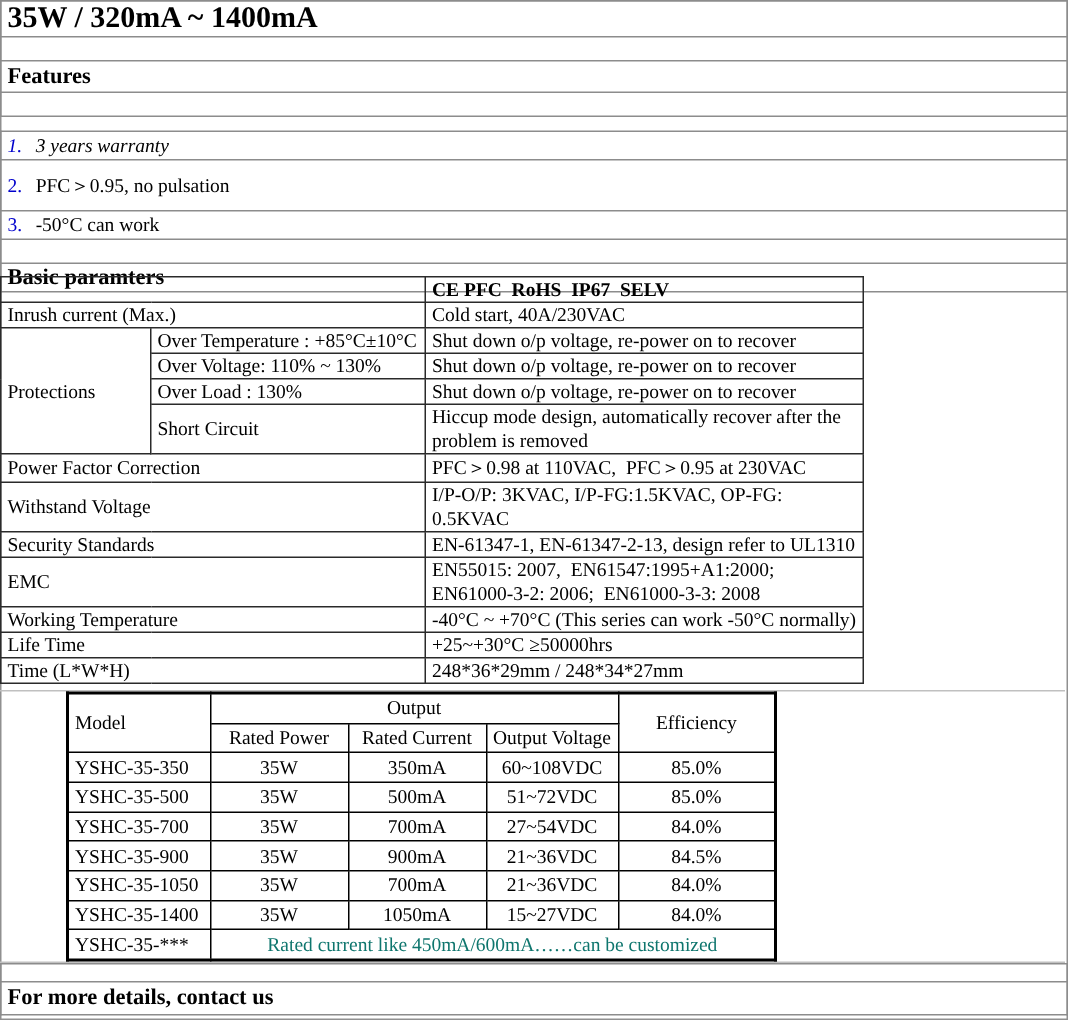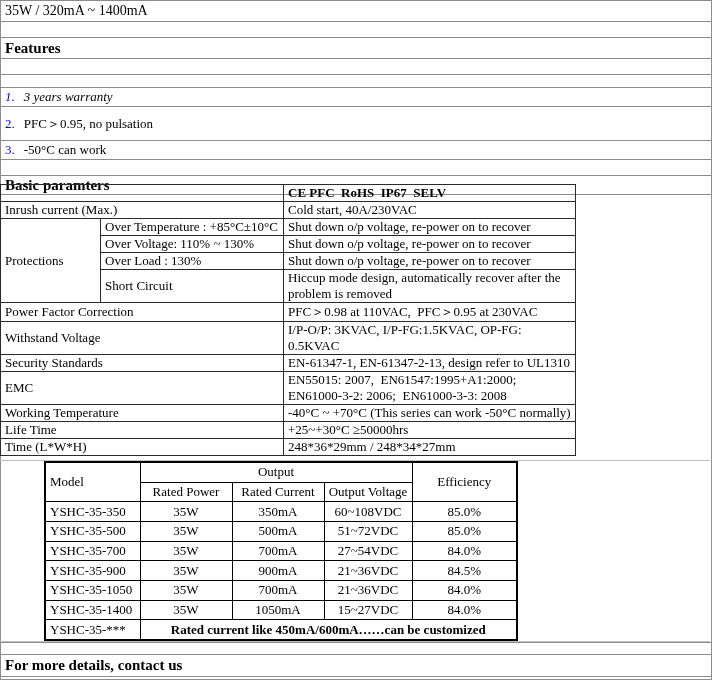--- a/index.html
+++ b/index.html
@@ -3,34 +3,34 @@
 <meta charset="utf-8">
 <style>
   html,body{margin:0;padding:0;background:#fff;}
   body{width:712px;height:680px;position:relative;font-family:"Liberation Serif",serif;color:#000;overflow:hidden;}
   .page{position:absolute;inset:0;width:710px;height:678px;border:1px solid #909090;}
   table{border-collapse:collapse;table-layout:fixed;}
   td{vertical-align:middle;white-space:pre-wrap;overflow:hidden;}
   
   .sect{position:absolute;left:0;width:712px;}
   .sect td{border:1px solid #8c8c8c;padding:0 4px;font-size:13px;}
-  .sect .h1{font-size:14px;font-weight:normal;}
+  .sect .h1{font-size:20px;font-weight:bold;}
   .sect .h2{font-size:15px;font-weight:bold;}
   .num{color:#0000cc;margin-right:9px;}
   .listrow{padding-left:8px;}
   
   .spec{position:absolute;left:0;top:184px;width:576px;height:256px;}
   .spec td{border:1px solid #2a2a2a;padding:0 4px;font-size:13px;}
   .bold{font-weight:bold;}
   
   .model-section{position:absolute;left:0;top:460px;width:710px;height:180px;border-top:1px solid #c0c0c0;border-bottom:1px solid #c0c0c0;}
   .models{position:absolute;left:2px;top:0;width:474px;height:180px;border:2px solid #000;margin-left:42px;}
   .models td{border:1px solid #000;padding:0 3px;font-size:13px;text-align:center;}
   .models td.left{text-align:left;padding-left:4px;}
-  .blue{color:#000000;font-weight:bold;}
+  .blue{color:#0f766e;}
   
   .footer{top:642px;}
 </style>
 </head>
 <body>
 
 <div class="page"></div>
 
 <table class="sect" style="top:0;">
   <tbody>

